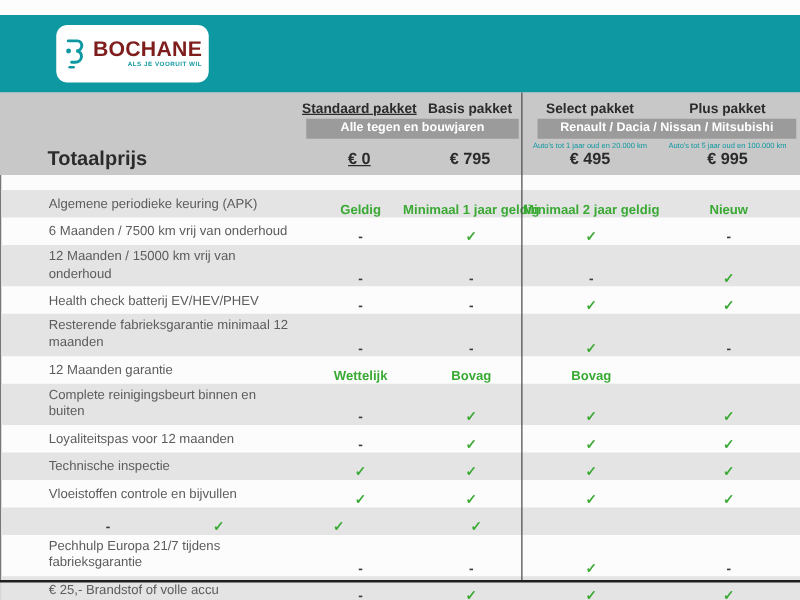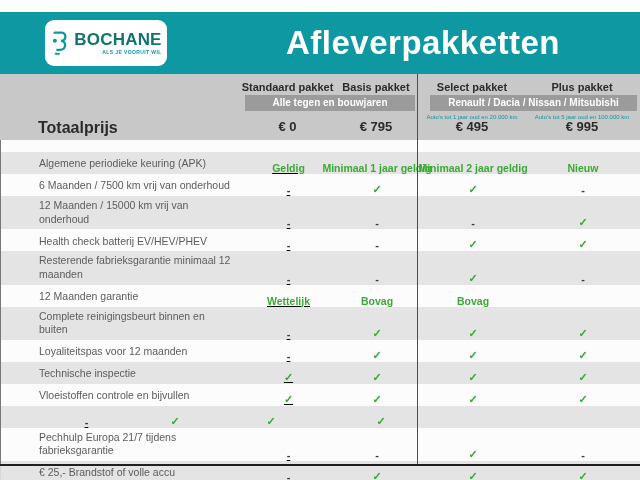--- a/index.html
+++ b/index.html
@@ -4,44 +4,44 @@
 <style>
   html,body{margin:0;padding:0;}
   body{width:640px;height:480px;overflow:hidden;font-family:"Liberation Sans",sans-serif;}
   .canvas{position:relative;width:640px;height:480px;background:#d7d7d7;}
   .top-strip{position:absolute;top:0;left:0;width:640px;height:12px;background:#fdfdfd;}
   .teal-header{position:absolute;top:12px;left:0;width:640px;height:62px;background:var(--teal,#0e98a2);}
   .logo{position:absolute;left:45px;top:8px;width:122px;height:46px;background:#fff;border-radius:9px;
         display:flex;align-items:center;justify-content:center;gap:4px;box-sizing:border-box;}
   .logo-icon{color:var(--teal,#0e98a2);display:flex;align-items:center;}
   .logo-text{display:flex;flex-direction:column;align-items:flex-end;}
-  .brand{font-size:17px;font-weight:bold;color:#0f766e;letter-spacing:0.2px;line-height:1;}
+  .brand{font-size:17px;font-weight:bold;color:#7f1d1d;letter-spacing:0.2px;line-height:1;}
   .tagline{font-size:5px;color:var(--teal,#0e98a2);font-weight:bold;letter-spacing:0.4px;margin-top:1px;}
   .title{position:absolute;left:423px;top:0;height:62px;transform:translateX(-50%);display:flex;align-items:center;
          color:#ffffff;font-size:33px;font-weight:bold;letter-spacing:0.5px;white-space:nowrap;}
   .band{position:absolute;top:74px;left:0;width:640px;height:66px;background:#c8c8c8;}
   .colname{position:absolute;top:7px;font-size:11px;font-weight:bold;color:#2b2b2b;text-align:center;}
-  .pos-c1{left:240px;width:95px;}
+  .pos-c1{left:240px;width:95px;text-decoration:underline;}
   .pos-c2{left:335px;width:82px;}
   .pos-c3{left:417px;width:110px;}
   .pos-c4{left:527px;width:110px;}
   .badge{position:absolute;top:21px;height:16px;line-height:16px;background:var(--badge,#9b9b9b);color:#fff;
          font-size:10px;font-weight:bold;text-align:center;white-space:nowrap;}
   .badge-left{left:245px;width:170px;}
   .badge-right{left:430px;width:207px;}
   .caption{position:absolute;top:40px;font-size:6px;color:var(--teal,#0e98a2);text-align:center;white-space:nowrap;}
   .total-label{position:absolute;left:38px;top:45px;font-size:16px;font-weight:bold;color:#2b2b2b;}
   .price{position:absolute;top:45px;font-size:13px;font-weight:bold;color:#2b2b2b;text-align:center;}
   .rows-area{position:absolute;top:140px;left:0;width:640px;height:324px;background:#fcfcfc;
              border-left:1px solid #777;box-sizing:border-box;padding-top:12px;}
   .row{display:flex;align-items:flex-end;min-height:22px;padding-left:38px;box-sizing:border-box;}
   .row:nth-child(odd){background:#e4e4e4;}
   .rlabel{width:202px;font-size:10.5px;color:#5c5c5c;line-height:1.3;padding:3px 8px 3px 0;box-sizing:border-box;}
   .cell{display:flex;justify-content:center;align-items:center;}
-  .cell.c1{width:95px;text-decoration:underline;}.cell.c2{width:82px;}.cell.c3{width:110px;}.cell.c4{width:110px;}
+  .cell.c1{width:95px;}.cell.c2{width:82px;}.cell.c3{width:110px;}.cell.c4{width:110px;}
   .check{color:var(--green,#3aaa35);font-size:11px;font-weight:bold;}
   .dash{color:#3c3c3c;font-size:11px;font-weight:bold;}
   .flag{color:var(--green,#3aaa35);font-size:10.5px;font-weight:bold;white-space:nowrap;}
   .divider{position:absolute;top:74px;left:417px;width:1px;height:390px;background:#4d4d4d;}
   .bottom-line{position:absolute;top:464px;left:0;width:640px;height:2px;background:#1f1f1f;}
 </style>
 </head>
 <body>
 
 <div class="canvas">
@@ -54,21 +54,20 @@
           <path d="M5 3 h8 c5.5 0 5.5 9 -1 9 c6.5 0 6.5 10 -1 10 h-3" fill="none" stroke="currentColor" stroke-width="2.6" stroke-linecap="round"></path>
           <circle cx="5.3" cy="12" r="2.2" fill="currentColor"></circle>
           <path d="M6.2 26.5 h3.6" fill="none" stroke="currentColor" stroke-width="2.2" stroke-linecap="round"></path>
         </svg>
       </span>
       <span class="logo-text">
         <span class="brand">BOCHANE</span>
         <span class="tagline">ALS JE VOORUIT WIL</span>
       </span>
     </div>
-    <div class="title">Afleverpakketten</div>
   </header>
 
   <section class="band" id="band">
     <span class="total-label">Totaalprijs</span>
   <div class="badge badge-left">Alle tegen en bouwjaren</div>
       <div class="colname pos-c1">Standaard pakket</div>
       <div class="price pos-c1">€ 0</div>
       <div class="colname pos-c2">Basis pakket</div>
       <div class="price pos-c2">€ 795</div>
       <div class="badge badge-right">Renault / Dacia / Nissan / Mitsubishi</div>

